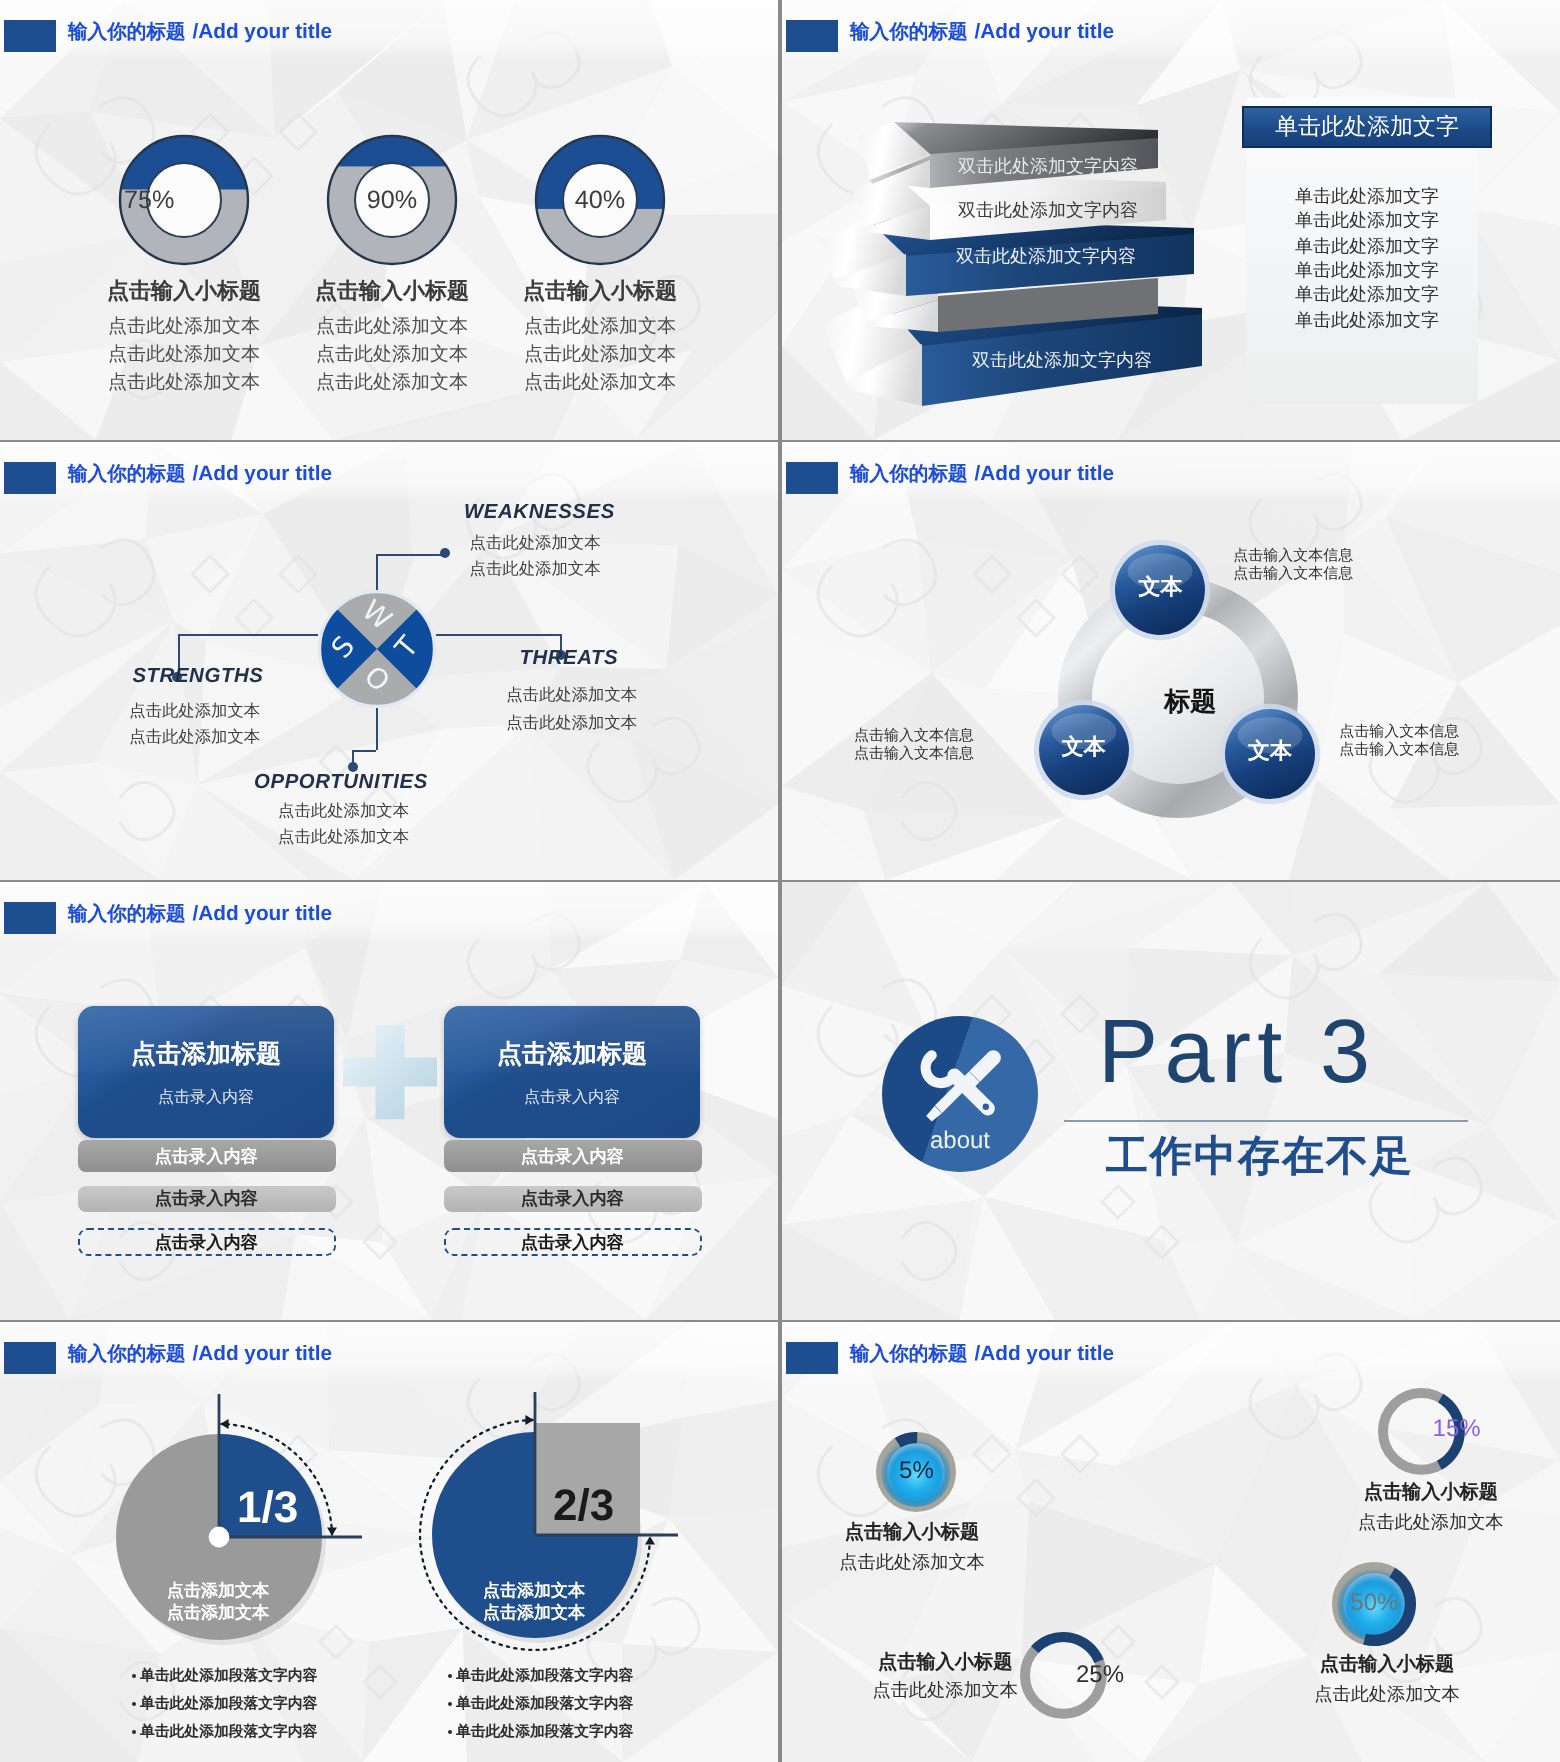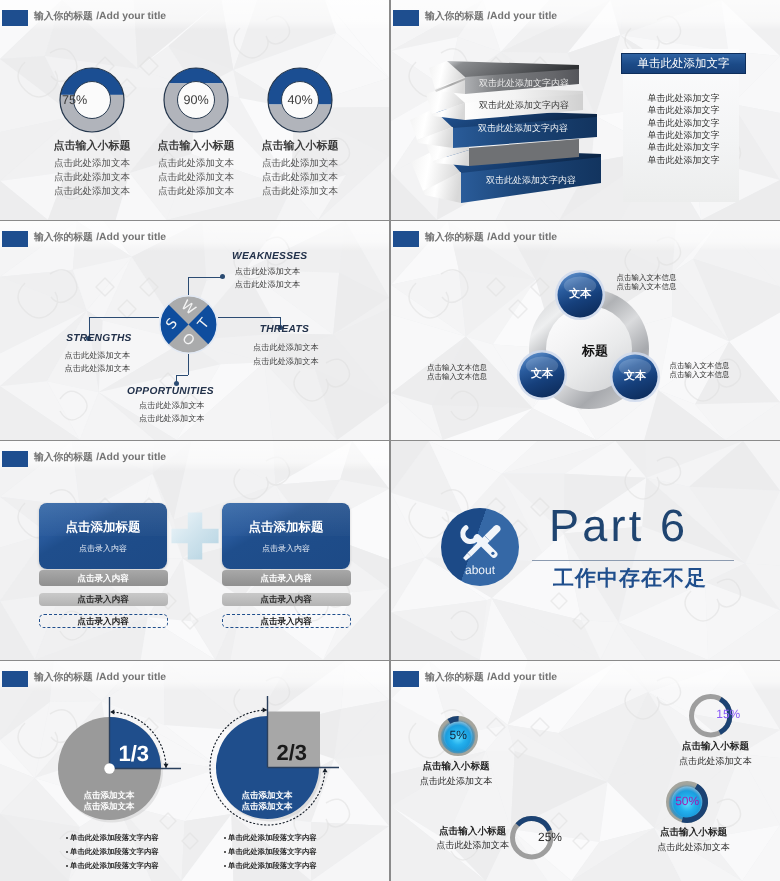--- a/index.html
+++ b/index.html
@@ -3,21 +3,21 @@
 <meta charset="utf-8">
 <style>
   html,body{margin:0;padding:0;}
   body{width:780px;height:881px;background:#8a8a8a;
        font-family:"Liberation Sans","DejaVu Sans",sans-serif;overflow:hidden;
        -webkit-font-smoothing:antialiased;text-rendering:geometricPrecision;}
   .grid{position:relative;width:780px;height:881px;background:#8a8a8a;}
   .slide{position:absolute;overflow:hidden;background:#eceef0;width:389px;height:219px;}
   .sbg{position:absolute;left:0;top:0;width:389px;height:219px;}
   .hdr-box{position:absolute;left:2px;top:10px;width:26px;height:16px;background:#1e4e8f;}
-  .hdr-txt{position:absolute;left:34px;top:8px;font-weight:bold;color:#737373;white-space:nowrap;line-height:13px;}
+  .hdr-txt{position:absolute;left:34px;top:8px;font-weight:bold;color:#1d4ed8;white-space:nowrap;line-height:13px;}
   .hdr-txt .cn{font-size:9.8px;}
   .hdr-txt .en{font-size:10.4px;font-family:"Liberation Sans",sans-serif;}
   .hdr-rule{position:absolute;left:0;top:0;width:389px;height:30px;background:linear-gradient(180deg,rgba(255,255,255,0.75),rgba(255,255,255,0.55) 70%,rgba(255,255,255,0.0));}
   .abs{position:absolute;}
   .cn{font-family:"DejaVu Sans",sans-serif;}
 </style>
 </head>
 <body>
 
 <div class="grid">
@@ -708,21 +708,21 @@
           <path d="M20.4 16.1 A11.0 11.0 0 1 0 34.1 33.3" fill="none" stroke="#f1f5fa" stroke-width="7.2" stroke-linecap="round"></path>
           <g fill="#f1f5fa">
             <path d="M68.2 14.0 a5.4 5.4 0 0 0 -7.6 0 L47.2 27.4 l7.6 7.6 L68.2 21.6 a5.4 5.4 0 0 0 0 -7.6 z"></path>
             <path d="M47.0 27.6 l7.6 7.6 -4.6 4.6 -7.6 -7.6 z"></path>
             <path d="M42.6 32.0 l5.2 5.2 -20.0 20.0 -5.2 -5.2 z"></path>
             <path d="M22.4 52.2 l5.2 5.2 -7.2 6.0 -4.0 -4.0 z"></path>
           </g>
         </g>
       </svg>
 <div class="abs" style="left:49.0px;top:121.8px;width:80px;text-align:center;font-size:12px;color:#eef3f9">about</div>
-<div class="abs" style="left:158px;top:59px;font-size:45px;color:#1f4470;font-family:'Liberation Sans',sans-serif;letter-spacing:3.2px;font-weight:400">Part 6</div>
+<div class="abs" style="left:158px;top:59px;font-size:45px;color:#1f4470;font-family:'Liberation Sans',sans-serif;letter-spacing:3.2px;font-weight:400">Part 3</div>
 <div class="abs" style="left:141px;top:119px;width:202px;height:1.4px;background:#8c9bb0"></div>
 <div class="abs cn" style="left:162px;top:124px;font-size:21px;font-weight:bold;color:#1f4e8c;letter-spacing:1px">工作中存在不足</div>
 </div>
 <div class="slide" style="left:0px;top:661px;height:220px">
 <svg class="sbg" viewBox="0 0 390 220" preserveAspectRatio="none" style="height:220px">
         <path d="M0 0L54 0L0 79z" fill="#efeff0"></path>
         <path d="M54 0L50 41L0 79z" fill="#eeeeef"></path>
         <path d="M54 0L138 0L102 40z" fill="#f5f5f6"></path>
         <path d="M54 0L102 40L50 41z" fill="#f3f3f4"></path>
         <path d="M138 0L164 0L102 40z" fill="#f3f3f4"></path>
@@ -925,17 +925,17 @@
             <stop offset="0" stop-color="#5fdbff"></stop>
             <stop offset="0.4" stop-color="#23b0ed"></stop>
             <stop offset="0.68" stop-color="#1099dd" stop-opacity="0.95"></stop>
             <stop offset="0.86" stop-color="#0e86c8" stop-opacity="0.55"></stop>
             <stop offset="1" stop-color="#0b6fae" stop-opacity="0.05"></stop>
           </radialGradient>
         </defs>
         <circle cx="28.0" cy="28.0" r="18.5" fill="url(#glow4)"></circle>
         <path d="M37.10 12.24 A18.2 18.2 0 0 1 23.29 45.58" fill="none" stroke="#1b4273" stroke-width="5.6"></path>
       </svg>
-<div class="abs" style="left:266.2px;top:132.7px;width:60px;text-align:center;font-size:12px;color:#a21caf">50%</div>
+<div class="abs" style="left:266.2px;top:132.7px;width:60px;text-align:center;font-size:12px;color:#737373">50%</div>
 <div class="abs cn" style="left:222.5px;top:164.5px;width:160px;text-align:center;font-size:9.6px;font-weight:bold;color:#252525">点击输入小标题</div>
 <div class="abs cn" style="left:222.5px;top:179.5px;width:160px;text-align:center;font-size:9.1px;color:#2d2d2d">点击此处添加文本</div>
 </div>
 </div>
 
 </body></html>

